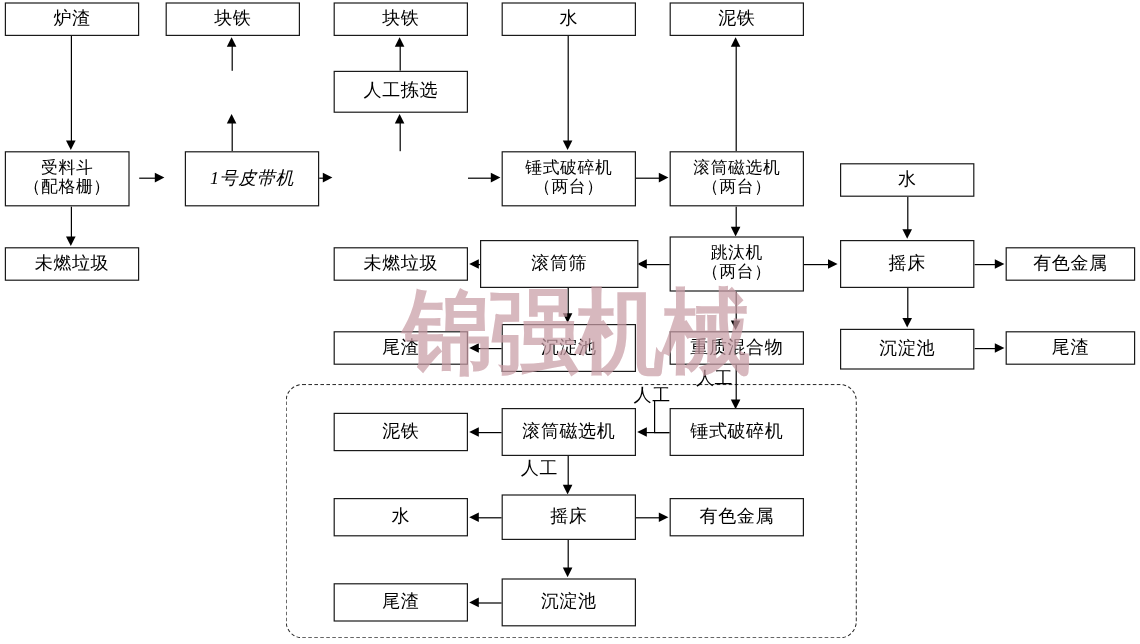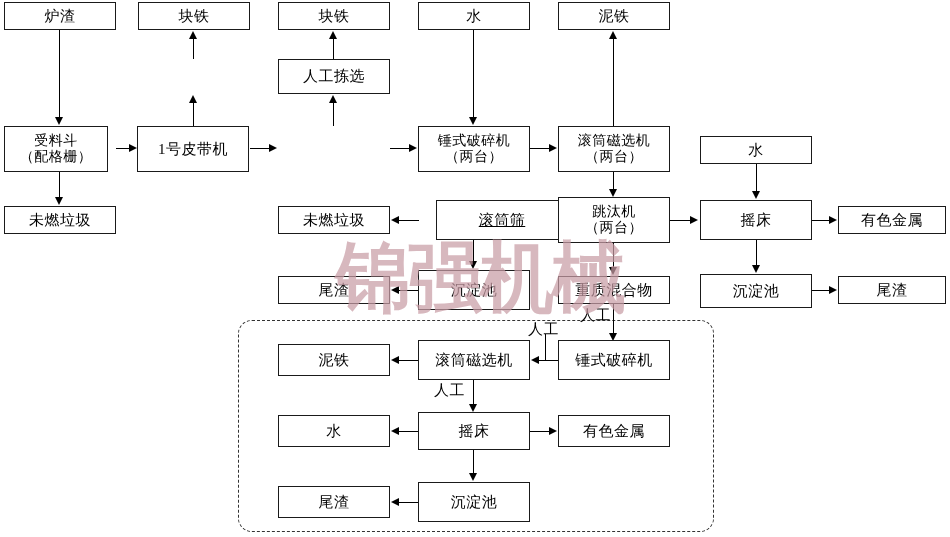--- a/index.html
+++ b/index.html
@@ -109,30 +109,30 @@
   <div class="node" style="left:4px;  top:2px; width:112px; height:28px;">炉渣</div>
   <div class="node" style="left:138px; top:2px; width:112px; height:28px;">块铁</div>
   <div class="node" style="left:278px; top:2px; width:112px; height:28px;">块铁</div>
   <div class="node" style="left:418px; top:2px; width:112px; height:28px;">水</div>
   <div class="node" style="left:558px; top:2px; width:112px; height:28px;">泥铁</div>
 
   <div class="node" style="left:278px; top:59px; width:112px; height:35px;">人工拣选</div>
 
   <div class="node two-line" style="left:4px;  top:126px; width:104px; height:46px;">受料斗
 （配格栅）</div>
-  <div class="node" style="left:137px; top:126px; width:112px; height:46px;">1号皮带机</div>
+  <div class="node" style="left:154px; top:126px; width:112px; height:46px;font-style:italic;">1号皮带机</div>
   <div class="node two-line" style="left:418px; top:126px; width:112px; height:46px;">锤式破碎机
 （两台）</div>
   <div class="node two-line" style="left:558px; top:126px; width:112px; height:46px;">滚筒磁选机
 （两台）</div>
   <div class="node" style="left:700px; top:136px; width:112px; height:28px;">水</div>
 
   <div class="node" style="left:4px;  top:206px; width:112px; height:28px;">未燃垃圾</div>
   <div class="node" style="left:278px; top:206px; width:112px; height:28px;">未燃垃圾</div>
-  <div class="node" style="left:436px; top:200px; width:132px; height:40px;text-decoration:underline;">滚筒筛</div>
+  <div class="node" style="left:400px; top:200px; width:132px; height:40px;">滚筒筛</div>
   <div class="node two-line" style="left:558px; top:197px; width:112px; height:46px;">跳汰机
 （两台）</div>
   <div class="node" style="left:700px; top:200px; width:112px; height:40px;">摇床</div>
   <div class="node" style="left:838px; top:206px; width:108px; height:28px;">有色金属</div>
 
   <div class="node" style="left:278px; top:276px; width:112px; height:28px;">尾渣</div>
   <div class="node" style="left:418px; top:270px; width:112px; height:40px;">沉淀池</div>
   <div class="node" style="left:558px; top:276px; width:112px; height:28px;">重质混合物</div>
   <div class="node" style="left:700px; top:274px; width:112px; height:34px;">沉淀池</div>
   <div class="node" style="left:838px; top:276px; width:108px; height:28px;">尾渣</div>

